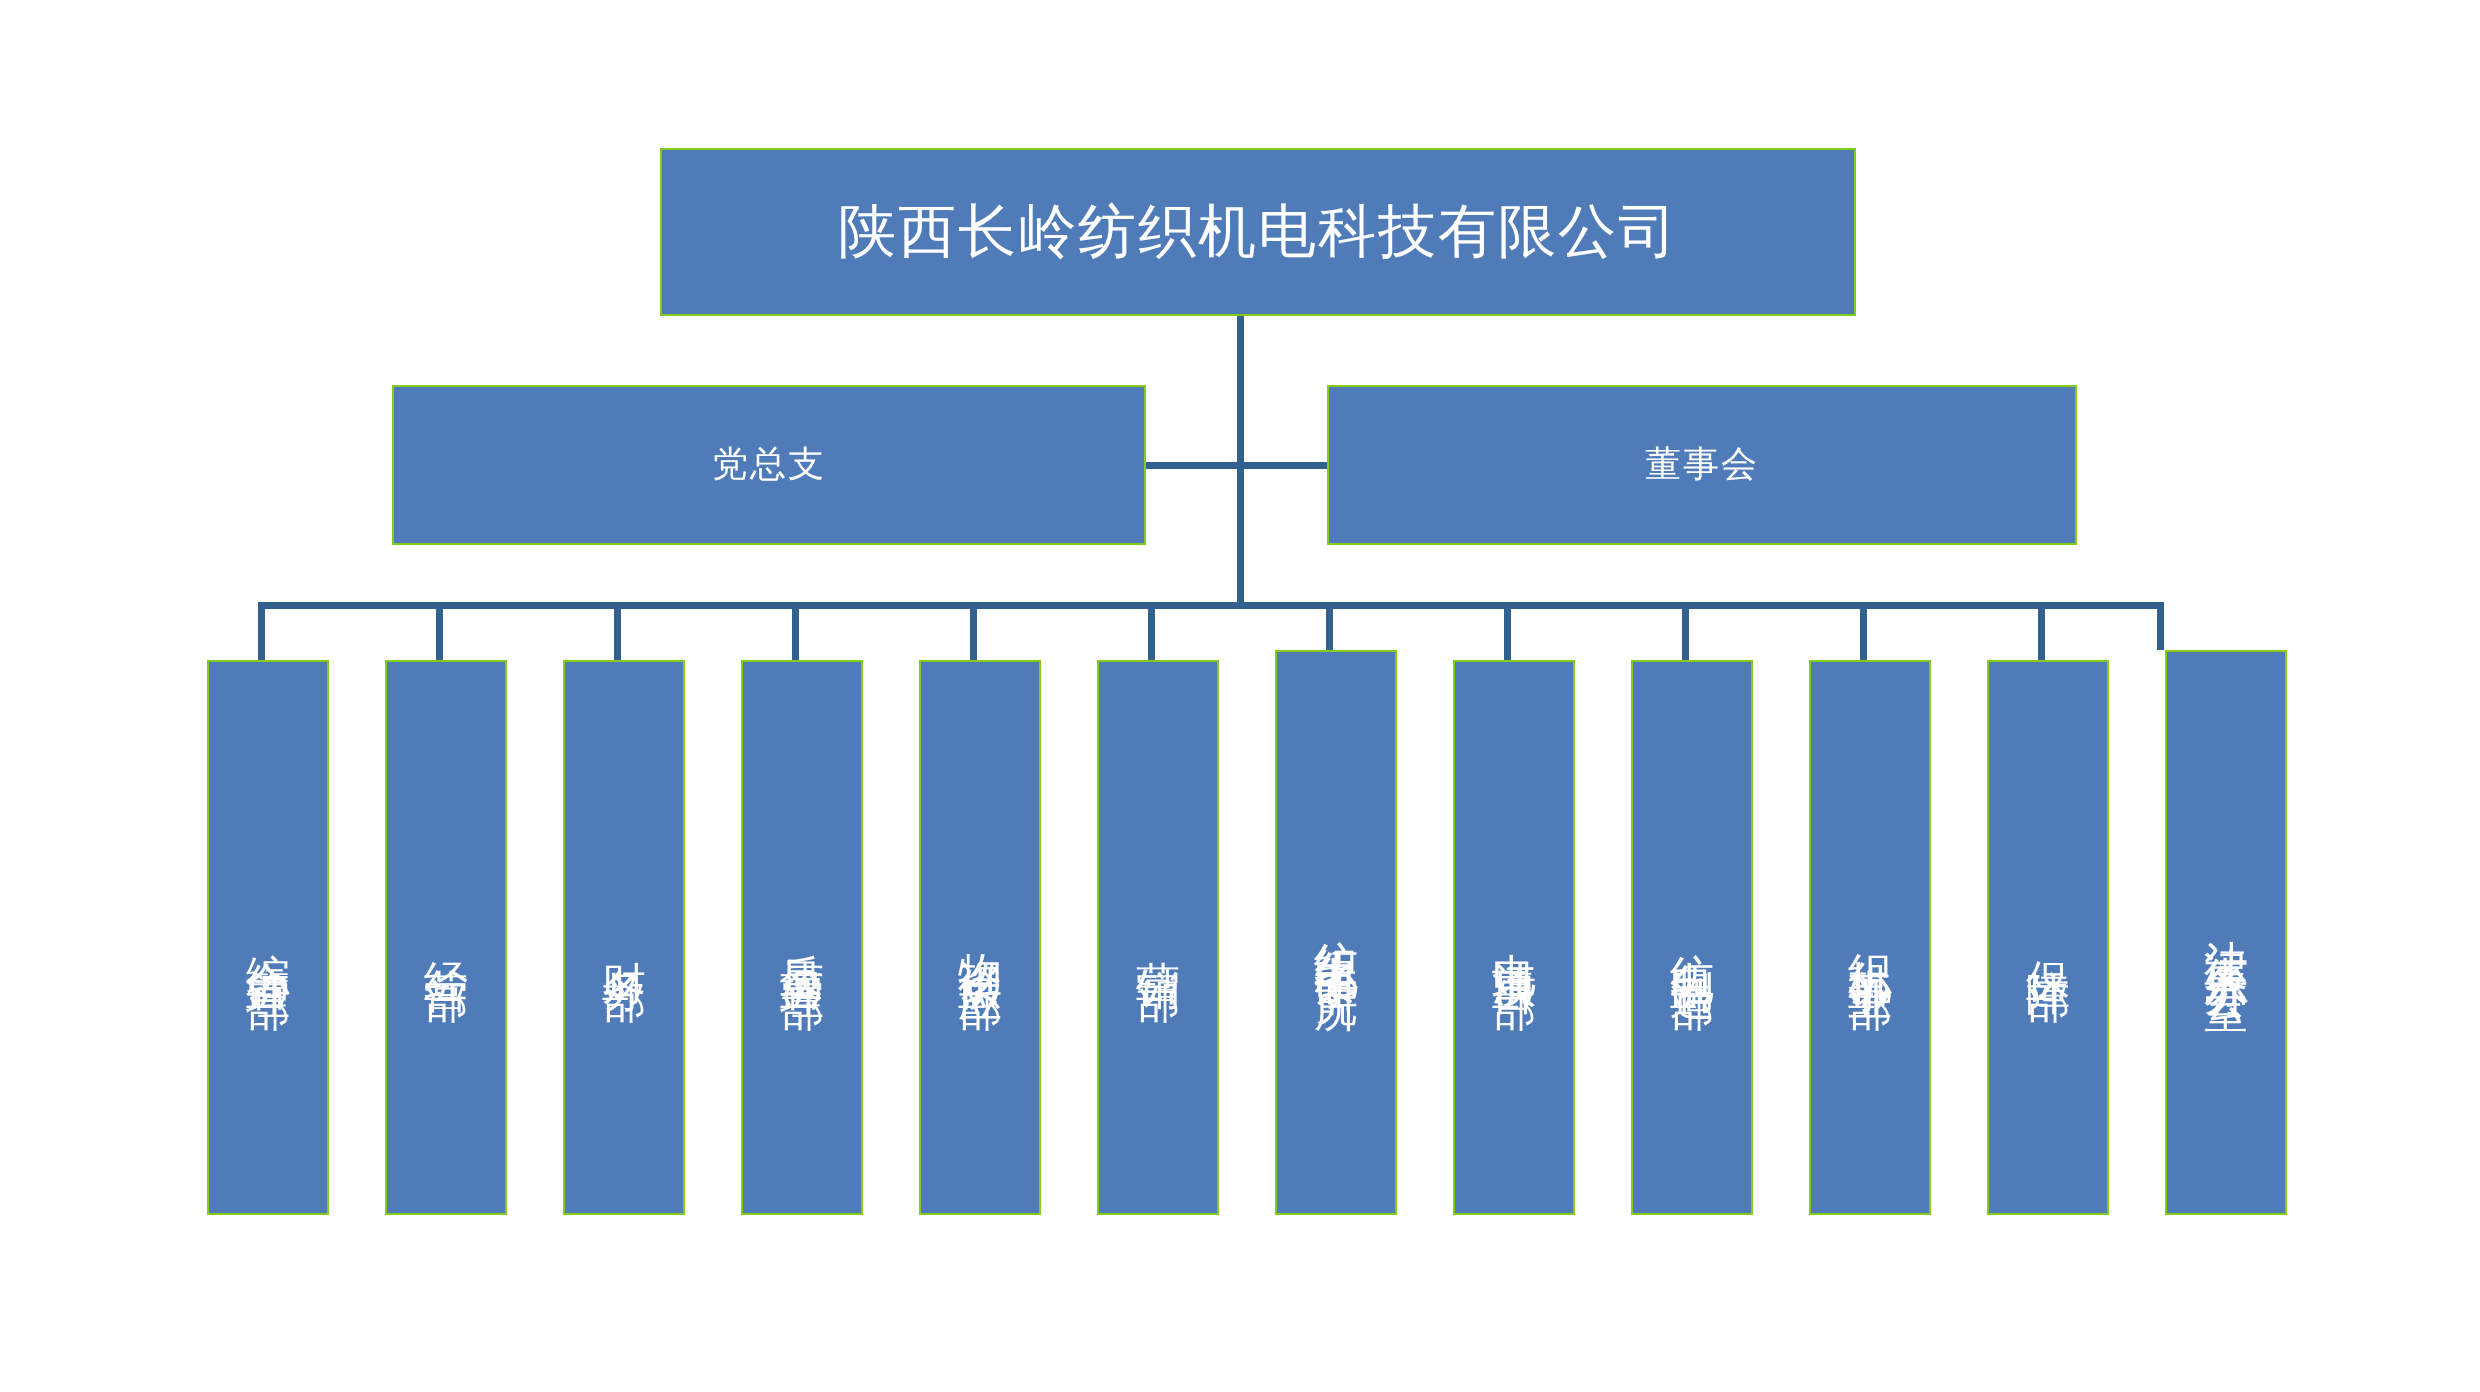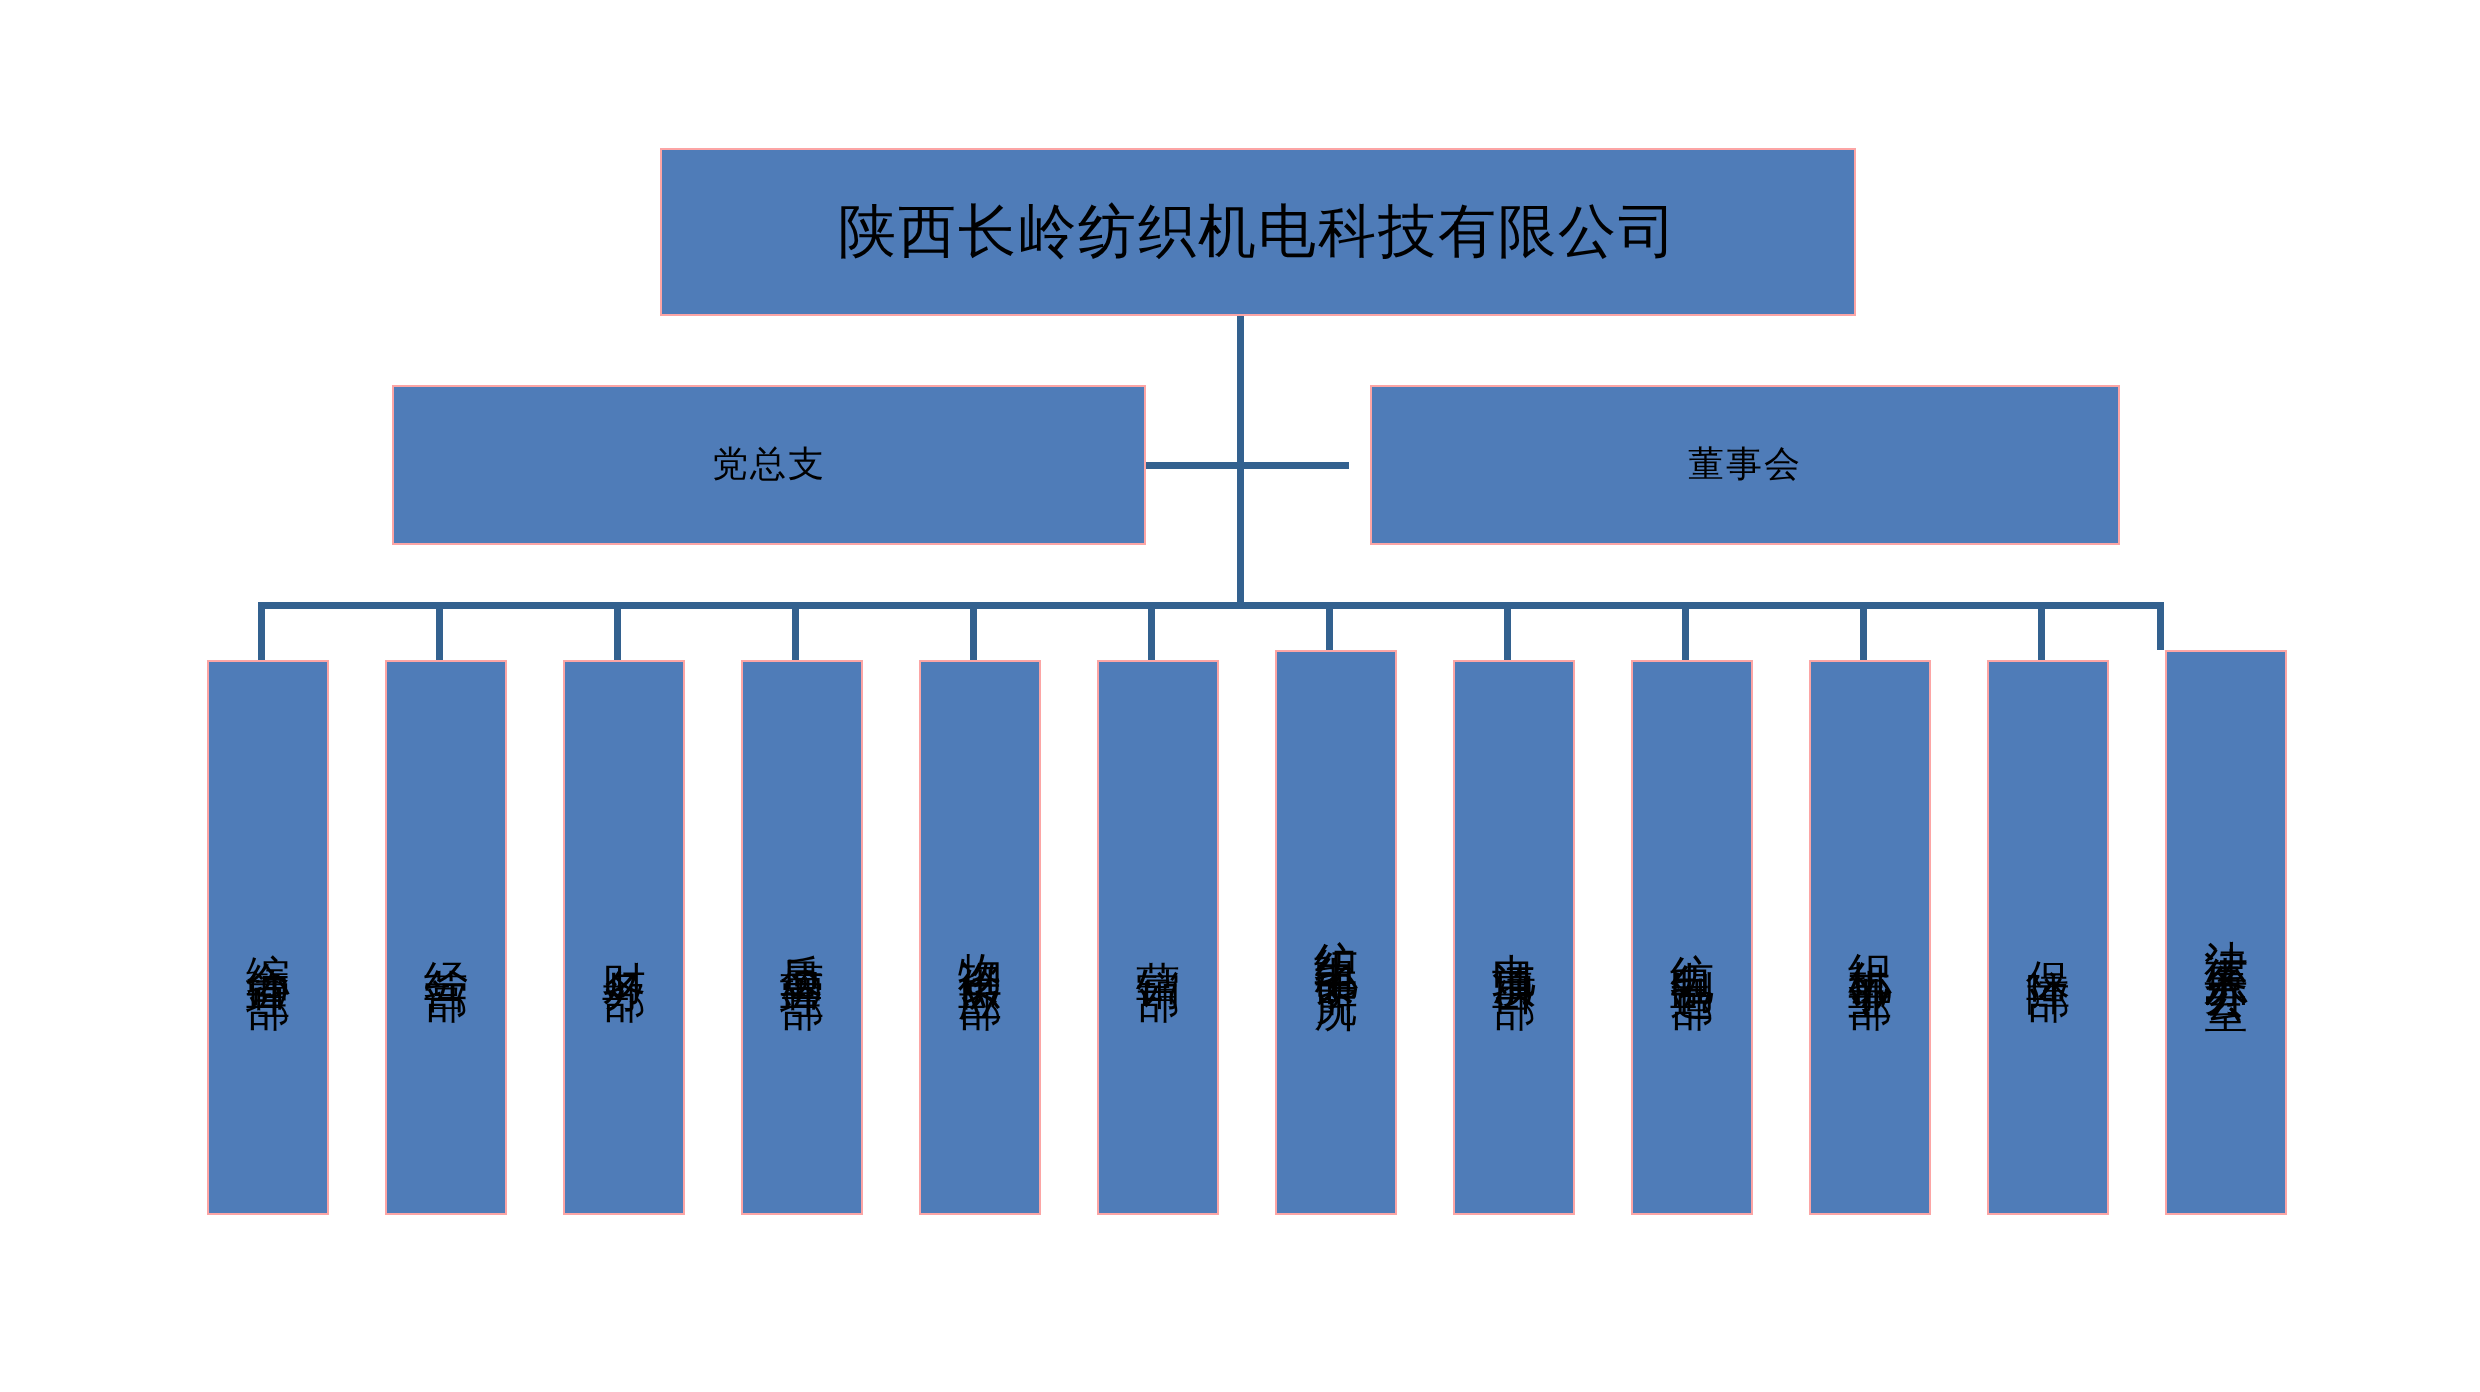--- a/index.html
+++ b/index.html
@@ -13,23 +13,23 @@
     height: 1392px;
     background: #ffffff;
     overflow: hidden;
     font-family: "Liberation Serif", "DejaVu Serif", serif;
   }
 
   
   .node {
     position: absolute;
     background: #4F7CB8;
-    border: 2px solid #fca5a5;
+    border: 2px solid #84cc16;
     box-sizing: border-box;
-    color: #000000;
+    color: #ffffff;
     display: flex;
     align-items: center;
     justify-content: center;
     text-align: left;
   }
 
   .node.title-node {
     font-size: 58px;
     letter-spacing: 2px;
     line-height: 1.15;
@@ -91,21 +91,21 @@
   <div class="line v" style="left:2038px; top:602px; height:82px;"></div>
 
   <div class="node title-node" style="left:660px; top:148px; width:1196px; height:168px;">
     <span>陕西长岭纺织机电科技有限公司</span>
   </div>
 
   <div class="node mid-node" style="left:392px; top:385px; width:754px; height:160px;">
     <span>党总支</span>
   </div>
 
-  <div class="node mid-node" style="left:1370px; top:385px; width:750px; height:160px;">
+  <div class="node mid-node" style="left:1327px; top:385px; width:750px; height:160px;">
     <span>董事会</span>
   </div>
 
   <div class="node dept-node" style="left:207px; top:660px; width:122px; height:555px;">
     <span class="vtext">综合管理部</span>
   </div>
 
   <div class="node dept-node" style="left:385px; top:660px; width:122px; height:555px;">
     <span class="vtext">经营部</span>
   </div>

